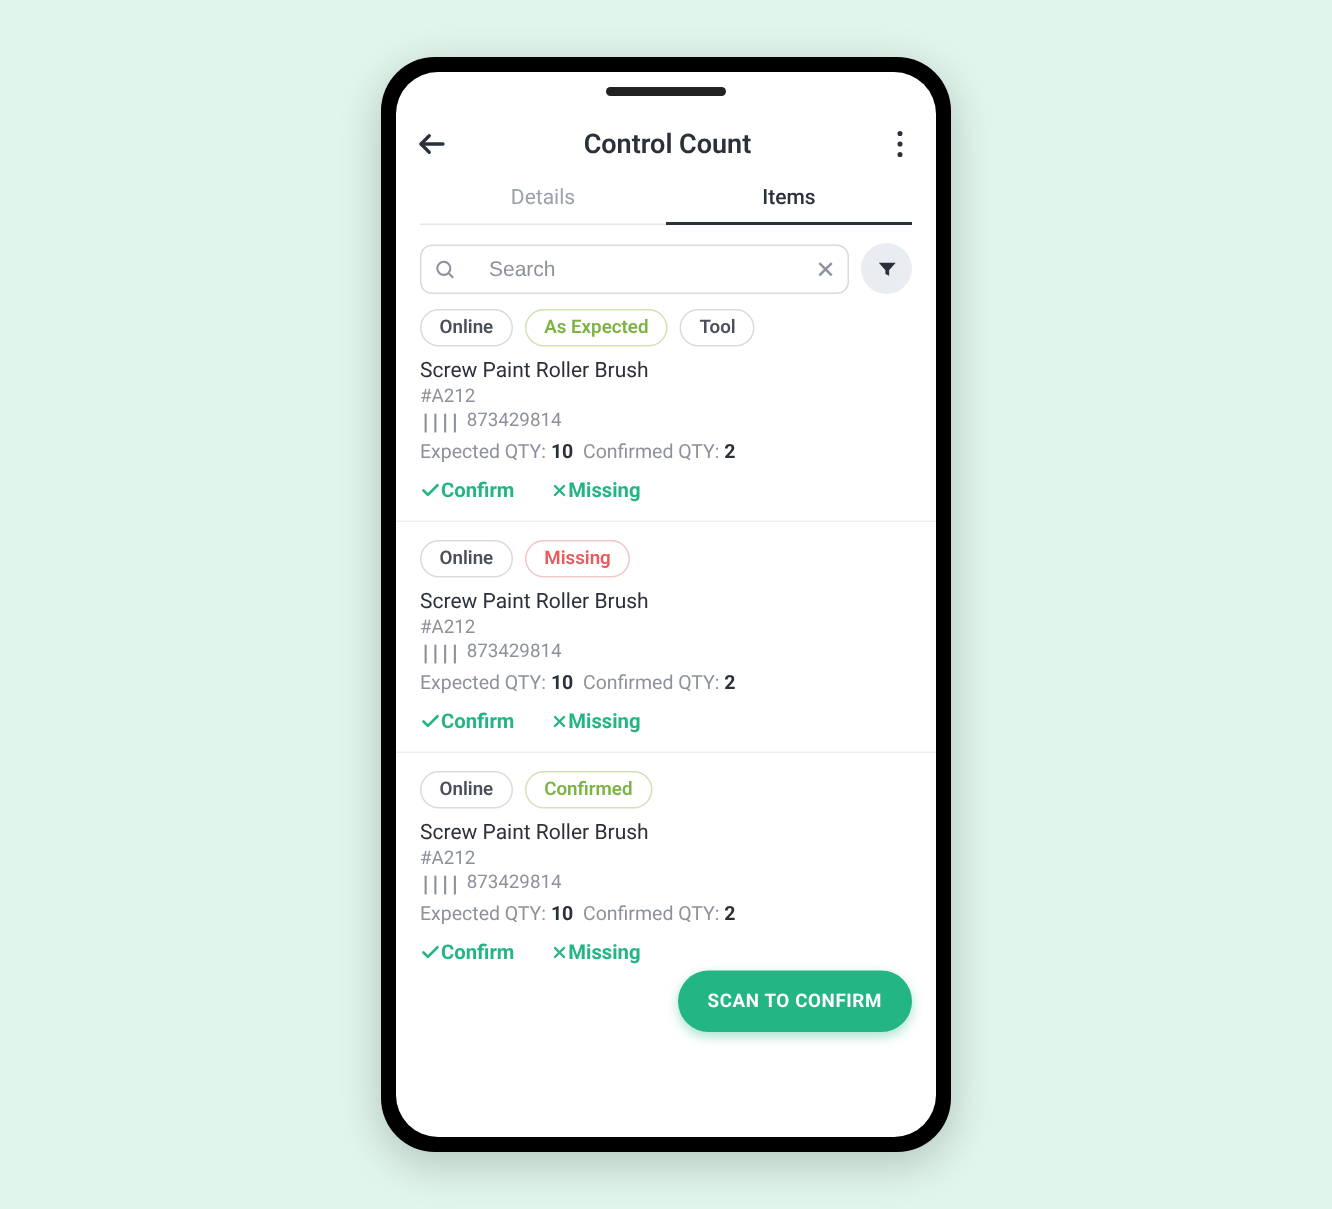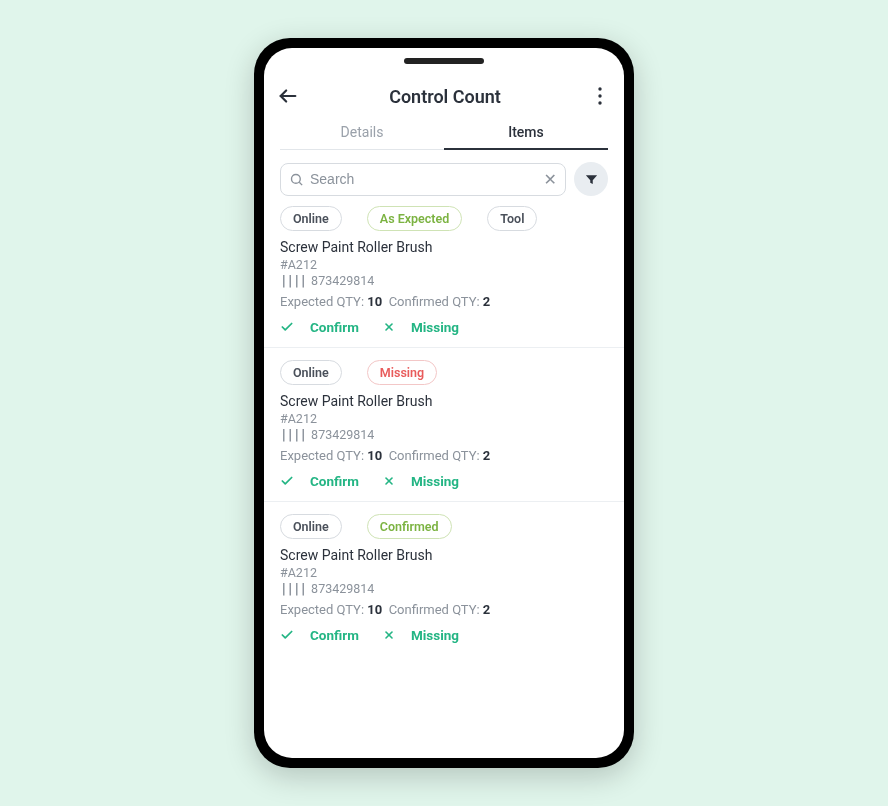--- a/index.html
+++ b/index.html
@@ -84,21 +84,21 @@
     gap: 8px;
     padding: 12px 16px 10px 16px;
   }
   .searchbox {
     flex: 1;
     display: flex;
     align-items: center;
     border: 1px solid #d7dbe0;
     border-radius: 8px;
     padding: 6px 8px;
-    gap: 6px;
+    gap: 22px;
   }
   .searchbox input {
     flex: 1;
     border: none;
     outline: none;
     font-size: 14px;
     color: #2b313b;
   }
   .searchbox input::placeholder { color: #8b929b; }
   .clear-x { color: #8b929b; cursor: pointer; font-size:16px;}
@@ -109,42 +109,42 @@
     display: flex; align-items: center; justify-content: center;
     cursor: pointer;
   }
   .list { flex:1; overflow-y:auto; }
   .item {
     padding: 0 16px 12px 16px;
     border-bottom: 1px solid #eceff2;
     margin-bottom: 12px;
   }
   .item:last-child { border-bottom:none; }
-  .chips { display: flex; gap: 25px; margin-bottom: 8px; flex-wrap:wrap;}
+  .chips { display: flex; gap: 8px; margin-bottom: 8px; flex-wrap:wrap;}
   .chip {
     border: 1px solid #d7dbe0;
     border-radius: 14px;
     padding: 4px 12px;
     font-size: 12.5px;
     font-weight: 600;
     color: #4a505a;
     background:#fff;
   }
   .chip.green { color: #7cb342; border-color:#cfe3b5;}
   .chip.red { color: #e85b5b; border-color:#f3c7c7;}
   .item-name { font-size: 14px; font-weight: 400; color: #2b313b; margin-bottom: 2px;}
   .item-sub { font-size: 12.5px; color: #8b929b; margin-bottom: 1px;}
   .barcode-row { display:flex; align-items:center; gap:5px; font-size:12.5px; color:#8b929b; margin-bottom:6px;}
   .barcode-icon { letter-spacing:-1px; font-family: monospace; font-weight:bold;}
   .qty-row { font-size: 13px; margin-bottom: 10px; }
   .qty-label { color:#8b929b; }
   .qty-val { font-weight:700; color:#2b313b;margin-top:42px; }
   .actions { display:flex; gap: 24px; }
   .action {
-    display:flex; align-items:center; gap:16px;
+    display:flex; align-items:center; gap:0;
     color: #24b584; font-weight:700; font-size:13.5px;
     cursor:pointer;
   }
   .fab {
     position: absolute;
     right: 26px;
     bottom: 80px;
     background: #24b584;
     color: #fff;
     font-weight: 700;
@@ -283,13 +283,14 @@
                 <line x1="6" y1="6" x2="18" y2="18"></line>
               </svg>
               <span>Missing</span>
             </span>
           </div>
         </div>
       </div>
 
   </div>
 
+  <div class="fab">SCAN TO CONFIRM</div>
 </div>
 
 </body></html>

